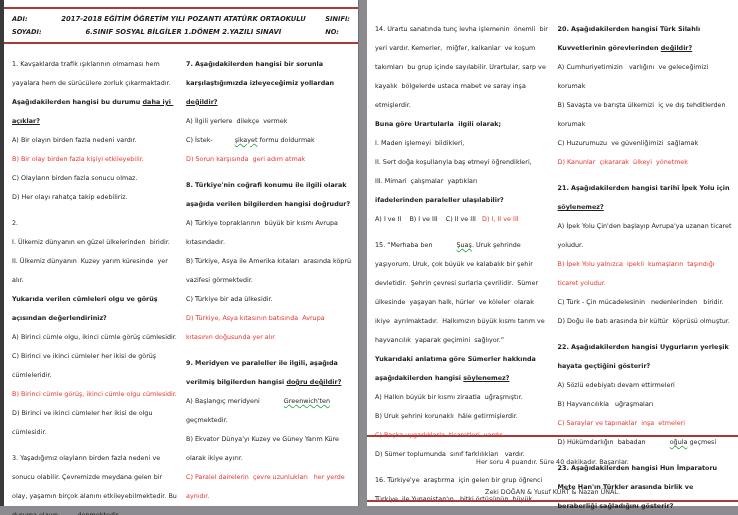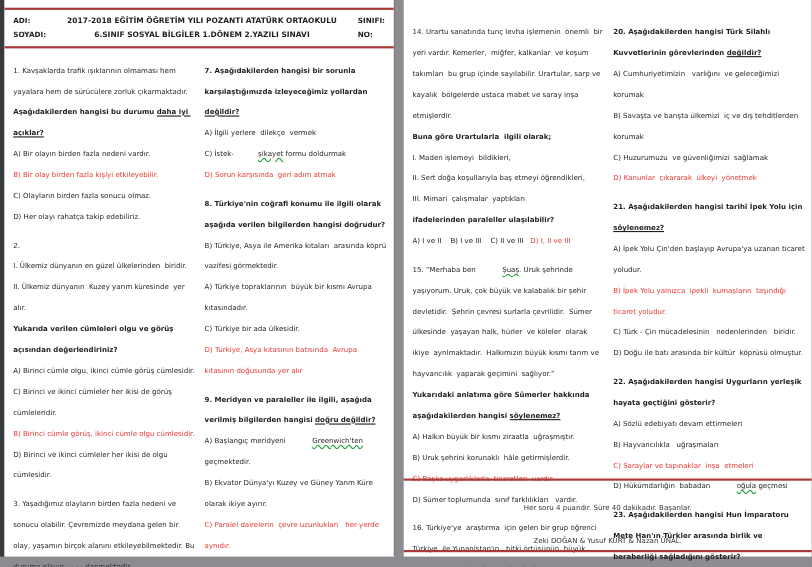--- a/index.html
+++ b/index.html
@@ -9,21 +9,21 @@
     font-family:"DejaVu Sans","Liberation Sans",sans-serif;
     -webkit-font-smoothing:antialiased;
   }
   .canvas{position:relative;width:738px;height:515px;background:#8b8b90;overflow:hidden;}
   .left-edge{position:absolute;left:0;top:0;width:4px;height:506px;background:#3a3a3c;}
   .page{position:absolute;top:0;height:506px;background:#ffffff;box-sizing:border-box;}
   .page1{left:4px;width:355px;border-right:1px solid #6f6f73;}
   .page2{left:367px;width:371px;}
   .rule{border-top:2px solid var(--rule,#a93a38);height:0;margin:0;}
   .page1 .rule-top{margin-top:7px;}
-  .header{display:flex;justify-content:space-between;align-items:flex-start;padding:4px 8px 3px 8px;}
+  .header{display:flex;justify-content:space-between;align-items:flex-start;padding:4px 8px 3px 8px;font-style:italic;}
   .h-left,.h-right{font-size:6.6px;font-weight:bold;color:#222;line-height:1.9;}
   .h-center{text-align:center;flex:1;padding:0 4px;}
   .h-title{font-size:6.8px;font-weight:bold;color:#222;line-height:1.9;}
   .cols{display:flex;gap:8px;padding:7px 6px 0 8px;}
   .page2 .cols{padding-top:16px;}
   .col{flex:1;min-width:0;}
   .q{margin-bottom:7px;}
   .line{white-space:pre-wrap;word-break:normal;}
   .t{font-size:6.4px;line-height:1.33;color:var(--text,#1f1f1f);}
   .b{font-weight:bold;}
@@ -84,22 +84,22 @@
         </div>
       <div class="col" id="col-1">
           <div class="q">
             <div class="line"><span class="t b">7. Aşağıdakilerden hangisi bir sorunla karşılaştığımızda izleyeceğimiz yollardan </span><span class="t b u">değildir?</span></div>
             <div class="line"><span class="t">A) İlgili yerlere  dilekçe  vermek</span></div>
             <div class="line"><span class="t">C) İstek-</span><span class="t gw">şikayet</span><span class="t"> formu doldurmak</span></div>
             <div class="line"><span class="t r">D) Sorun karşısında  geri adım atmak</span></div>
           </div>
           <div class="q">
             <div class="line"><span class="t b">8. Türkiye'nin coğrafi konumu ile ilgili olarak aşağıda verilen bilgilerden hangisi doğrudur?</span></div>
+            <div class="line"><span class="t">A) Türkiye topraklarının  büyük bir kısmı Avrupa kıtasındadır.</span></div>
             <div class="line"><span class="t">B) Türkiye, Asya ile Amerika kıtaları  arasında köprü vazifesi görmektedir.</span></div>
-            <div class="line"><span class="t">A) Türkiye topraklarının  büyük bir kısmı Avrupa kıtasındadır.</span></div>
             <div class="line"><span class="t">C) Türkiye bir ada ülkesidir.</span></div>
             <div class="line"><span class="t r">D) Türkiye, Asya kıtasının batısında  Avrupa kıtasının doğusunda yer alır</span></div>
           </div>
           <div class="q">
             <div class="line"><span class="t b">9. Meridyen ve paraleller ile ilgili, aşağıda verilmiş bilgilerden hangisi </span><span class="t b u">doğru değildir?</span></div>
             <div class="line"><span class="t">A) Başlangıç meridyeni </span><span class="t gw">Greenwich'ten</span><span class="t">  geçmektedir.</span></div>
             <div class="line"><span class="t">B) Ekvator Dünya'yı Kuzey ve Güney Yarım Küre olarak ikiye ayırır.</span></div>
             <div class="line"><span class="t r">C) Paralel dairelerin  çevre uzunlukları   her yerde aynıdır.</span></div>
           </div>
         </div>

